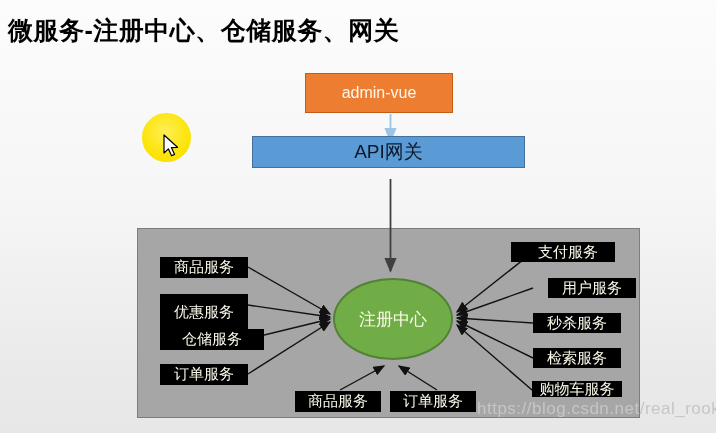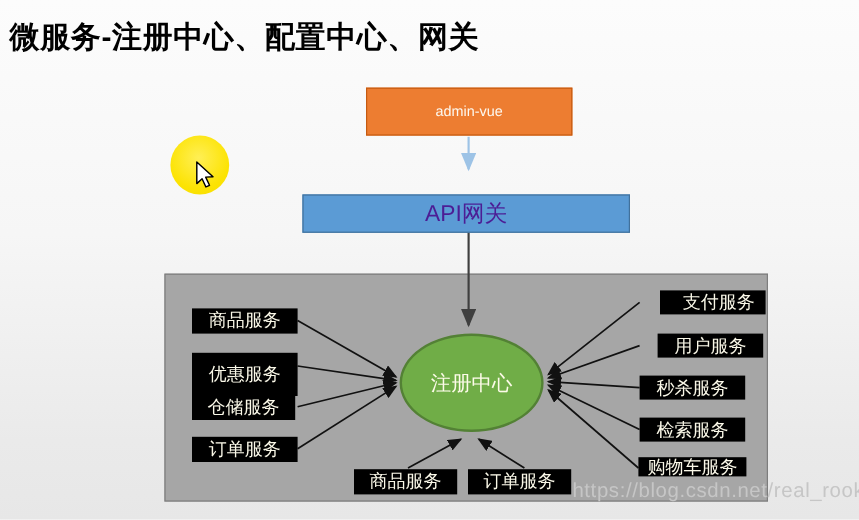--- a/index.html
+++ b/index.html
@@ -26,31 +26,31 @@
     white-space: nowrap;
   }
   .node {
     position: absolute;
     display: flex;
     align-items: center;
     justify-content: center;
     z-index: 3;
   }
   .admin-box {
-    left: 305px; top: 73px; width: 172px; height: 40px;
+    left: 305px; top: 73px; width: 148px; height: 40px;
     background: #ED7D31;
     border: 1.5px solid #c55a11;
     color: #fdf8ef;
-    font-size: 12px;
+    font-size: 16px;
   }
   .gateway-box {
-    left: 252px; top: 162px; width: 273px; height: 32px;
+    left: 252px; top: 136px; width: 273px; height: 32px;
     background: #5B9BD5;
     border: 1.5px solid #41719c;
-    color: #4c1d95;
+    color: #0f172a;
     font-size: 19px;
   }
   .panel {
     position: absolute;
     left: 137px; top: 228px; width: 503px; height: 190px;
     background: #a6a6a6;
     border: 1.5px solid #7d7d7d;
     z-index: 1;
   }
   .svc {
@@ -105,21 +105,21 @@
     position: absolute;
     left: 163px; top: 134px;
     z-index: 6;
   }
 </style>
 </head>
 <body>
 
 <div class="stage">
 
-  <div class="slide-title">微服务-注册中心、配置中心、网关</div>
+  <div class="slide-title">微服务-注册中心、仓储服务、网关</div>
 
   <div class="panel"></div>
 
   <svg class="arrows" width="716" height="433" viewBox="0 0 716 433">
     <defs>
       <marker id="ah-black" markerWidth="9" markerHeight="7" refX="7.5" refY="3.5" orient="auto">
         <path d="M0,0 L8.5,3.5 L0,7 Z" fill="#111111"></path>
       </marker>
       <marker id="ah-dark" markerWidth="9" markerHeight="7" refX="7.5" refY="3.5" orient="auto">
         <path d="M0,0 L8.5,3.5 L0,7 Z" fill="#3f3f3f"></path>
@@ -150,27 +150,27 @@
 
   <div class="node admin-box">admin-vue</div>
   <div class="node gateway-box">API网关</div>
 
   <div class="node registry-ellipse">
     <span>注册中心</span>
   </div>
 
   <div class="svc" style="left:160px; top:257px; width:88px; height:21px;">商品服务</div>
   <div class="svc" style="left:160px; top:294px; width:88px; height:36px;">优惠服务</div>
-  <div class="svc" style="left:160px; top:329px; width:86px; height:21px;">仓储服务</div>
+  <div class="svc" style="left:160px; top:329px; width:104px; height:21px;">仓储服务</div>
   <div class="svc" style="left:160px; top:364px; width:88px; height:21px;">订单服务</div>
 
   <div class="svc" style="left:295px; top:391px; width:86px; height:21px;">商品服务</div>
   <div class="svc" style="left:390px; top:391px; width:86px; height:21px;">订单服务</div>
 
-  <div class="svc" style="left:550px; top:242px; width:88px; height:20px;padding-left:10px;">支付服务</div>
+  <div class="svc" style="left:511px; top:242px; width:104px; height:20px;padding-left:10px;">支付服务</div>
   <div class="svc" style="left:533px; top:278px; width:88px; height:20px;margin-left:15px;">用户服务</div>
   <div class="svc" style="left:533px; top:348px; width:88px; height:20px;">检索服务</div>
   <div class="svc" style="left:533px; top:313px; width:88px; height:20px;">秒杀服务</div>
   <div class="svc" style="left:532px; top:381px; width:90px; height:16px;">购物车服务</div>
 
   <div class="watermark">https://blog.csdn.net/real_rookie</div>
 
   <div class="cursor-highlight"></div>
   <svg class="mouse-cursor" width="17" height="24" viewBox="0 0 17 24">
     <polygon points="1,1 1,19 5.4,14.9 8.6,21.8 11.6,20.4 8.4,13.6 14.5,13.3" fill="#ffffff" stroke="#000000" stroke-width="1.2" stroke-linejoin="round"></polygon>

